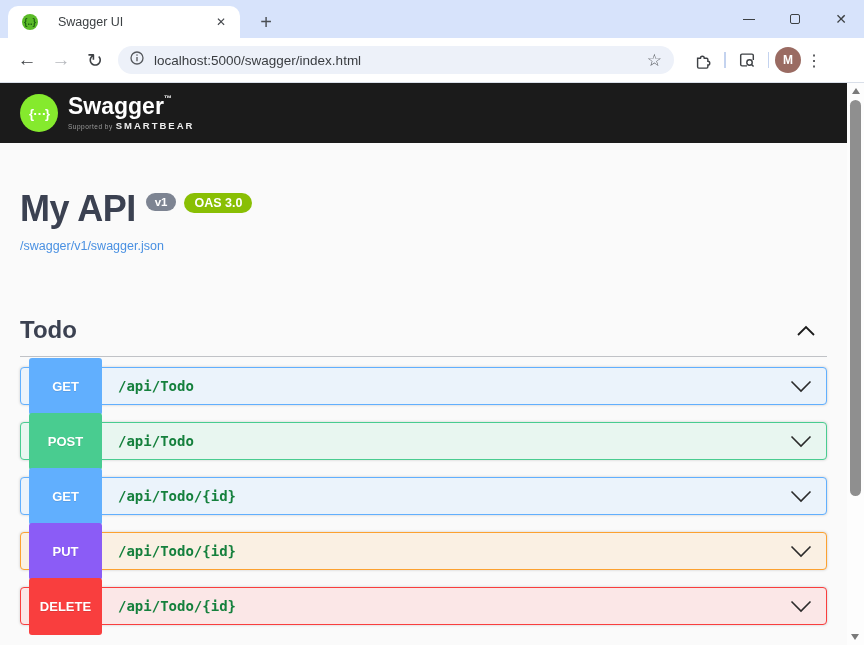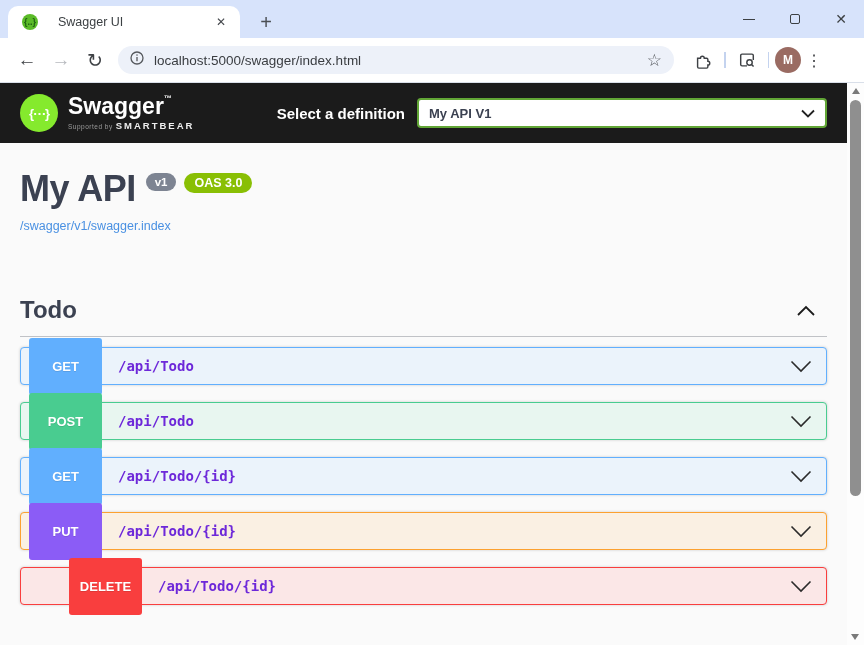--- a/index.html
+++ b/index.html
@@ -69,21 +69,21 @@
   .sw-sub b { font-size:9.5px; color:#ededed; letter-spacing:2px; margin-left:3px; }
   .sw-select-group { margin-left:auto; display:flex; align-items:center; gap:12px; }
   .sw-select-label { color:#fff; font-size:15px; font-weight:bold; }
   .sw-select { width:410px; height:30px; background:#fff;
                border:2px solid var(--select-border, #62a636); border-radius:4px;
                display:flex; align-items:center; justify-content:space-between;
                padding:0 10px; font-size:13px; font-weight:bold; color:#3b4151; }
 
   
   .main { padding:0 20px; }
-  .api-title-row { margin-top:28px; display:flex; align-items:flex-start; }
+  .api-title-row { margin-top:48px; display:flex; align-items:flex-start; }
   .api-title { font-size:36px; font-weight:bold; color:var(--title-text, #3b4151);
                line-height:1; letter-spacing:-.5px; }
   .badge { border-radius:57px; color:#fff; font-weight:bold; display:inline-block; }
   .badge-version { background:var(--version-badge-bg, #7d8492); font-size:11.5px;
                    padding:3px 9px; margin:2px 0 0 10px; }
   .badge-oas { background:var(--oas-badge-bg, #89bf04); font-size:12.5px;
                padding:3px 10px; margin:2px 0 0 8px; }
   .spec-link { display:inline-block; margin-top:12px; font-size:12.5px;
                color:var(--link, #4990e2); text-decoration:none; }
 
@@ -94,21 +94,21 @@
   .chev-btn { background:none; border:none; display:flex; align-items:center; }
 
   .operations { margin-top:10px; }
   .opblock { display:flex; align-items:center; height:38px; border:1px solid;
              border-radius:4px; box-shadow:0 0 3px rgba(0,0,0,.19);
              margin-bottom:17px; padding:0 14px 0 8px; }
   .op-method { min-width:73px; text-align:center; padding:21px 0; border-radius:3px;
                color:#fff; font-weight:bold; font-size:13px;
                text-shadow:0 1px 0 rgba(0,0,0,.1); }
   .op-path { margin-left:16px; font-family:"DejaVu Sans Mono","Liberation Mono",monospace;
-             font-size:14px; font-weight:bold; color:#6d28d9; flex:1; }
+             font-size:14px; font-weight:bold; color:#15803d; flex:1; }
 
   
   .scrollbar { position:absolute; top:0; right:0; width:17px; height:100%;
                background:#fdfdfd; }
   .sb-up { width:0; height:0; border-left:4.5px solid transparent;
            border-right:4.5px solid transparent; border-bottom:6px solid #7a7a7a;
            margin:5px auto 6px; }
   .sb-thumb { width:11px; margin-left:3px; height:396px; border-radius:6px;
               background:#8f8f8f; }
   .sb-down { position:absolute; bottom:5px; left:4px; width:0; height:0;
@@ -177,38 +177,29 @@
     <div class="page">
 
       <div class="sw-topbar">
         <div class="sw-logo">
           <span class="sw-logo-circle">{⋯}</span>
           <span class="sw-wordmark">
             <span class="sw-brand"><span>Swagger</span><span class="tm">™</span></span>
             <span class="sw-sub"><span>Supported by</span><b>SMARTBEAR</b></span>
           </span>
         </div>
-        <div class="sw-select-group">
-          <span class="sw-select-label">Select a definition</span>
-          <div class="sw-select">
-            <span>My API V1</span>
-            <svg width="14" height="9" viewBox="0 0 14 9" fill="none" stroke="#222" stroke-width="1.8">
-                <path d="M1 1.5 L7 7.5 L13 1.5"></path>
-              </svg>
-          </div>
-        </div>
       </div>
 
       <div class="main">
         <div class="api-title-row">
           <span class="api-title">My API</span>
           <span class="badge badge-version">v1</span>
           <span class="badge badge-oas">OAS 3.0</span>
         </div>
-        <a class="spec-link" href="#">/swagger/v1/swagger.index</a>
+        <a class="spec-link" href="#">/swagger/v1/swagger.json</a>
 
         <div class="section-header">
           <span class="section-title">Todo</span>
           <button class="chev-btn">
             <svg width="18" height="11" viewBox="0 0 18 11" fill="none" stroke="#1b1b1b" stroke-width="1.8">
                 <path d="M1 10 L9 2 L17 10"></path>
               </svg>
           </button>
         </div>
 
@@ -239,21 +230,21 @@
 
   <div class="opblock" style="border-color: rgb(252, 161, 48); background: rgb(250, 240, 227);">
     <span class="op-method" style="background: #8b5cf6; text-align: center;">PUT</span>
     <span class="op-path">/api/Todo/{id}</span>
     <svg class="op-chevron" width="22" height="13" viewBox="0 0 22 13" fill="none" stroke="#2b2b2b" stroke-width="1.6">
                 <path d="M1.5 1.5 L11 11 L20.5 1.5"></path>
               </svg>
   </div>
 
   <div class="opblock" style="border-color: rgb(249, 62, 62); background: rgb(251, 231, 231);">
-    <span class="op-method" style="background: rgb(249, 62, 62); margin-left: 40px;">DELETE</span>
+    <span class="op-method" style="background: rgb(249, 62, 62);">DELETE</span>
     <span class="op-path">/api/Todo/{id}</span>
     <svg class="op-chevron" width="22" height="13" viewBox="0 0 22 13" fill="none" stroke="#2b2b2b" stroke-width="1.6">
                 <path d="M1.5 1.5 L11 11 L20.5 1.5"></path>
               </svg>
   </div>
 </div>
       </div>
     </div>
 
     <div class="scrollbar">

